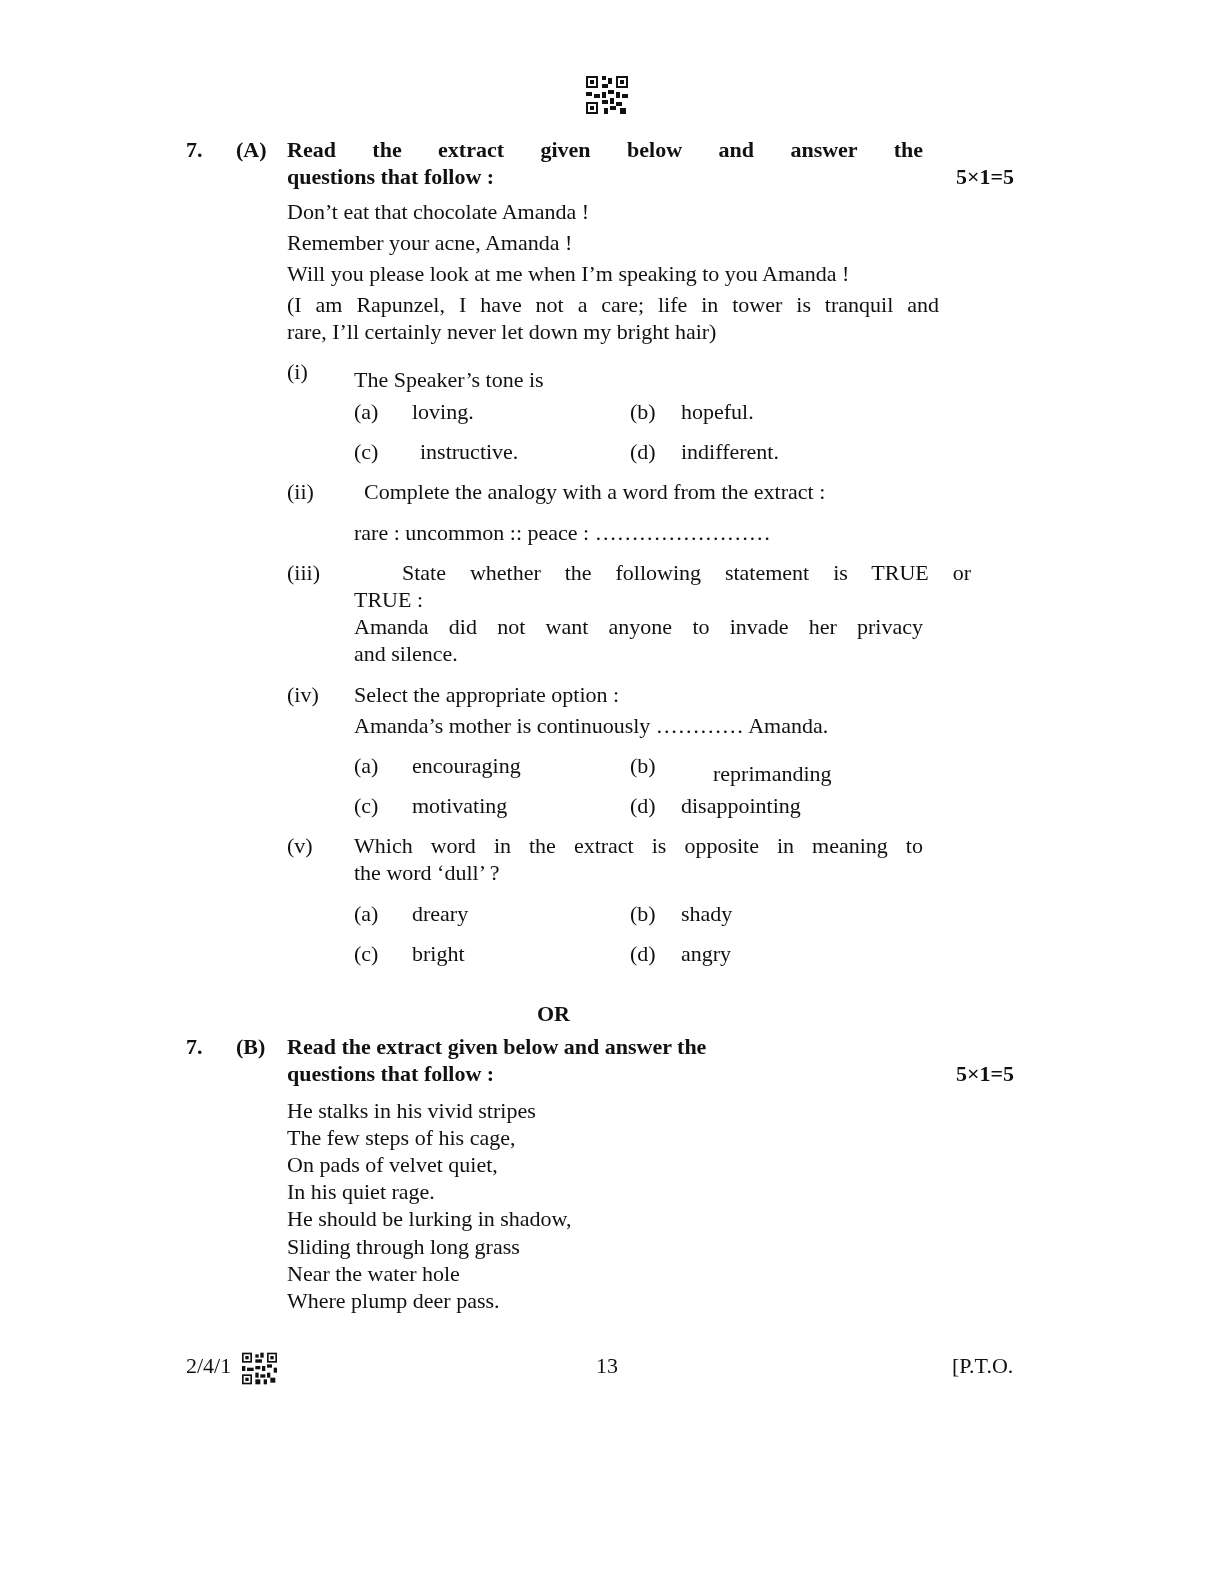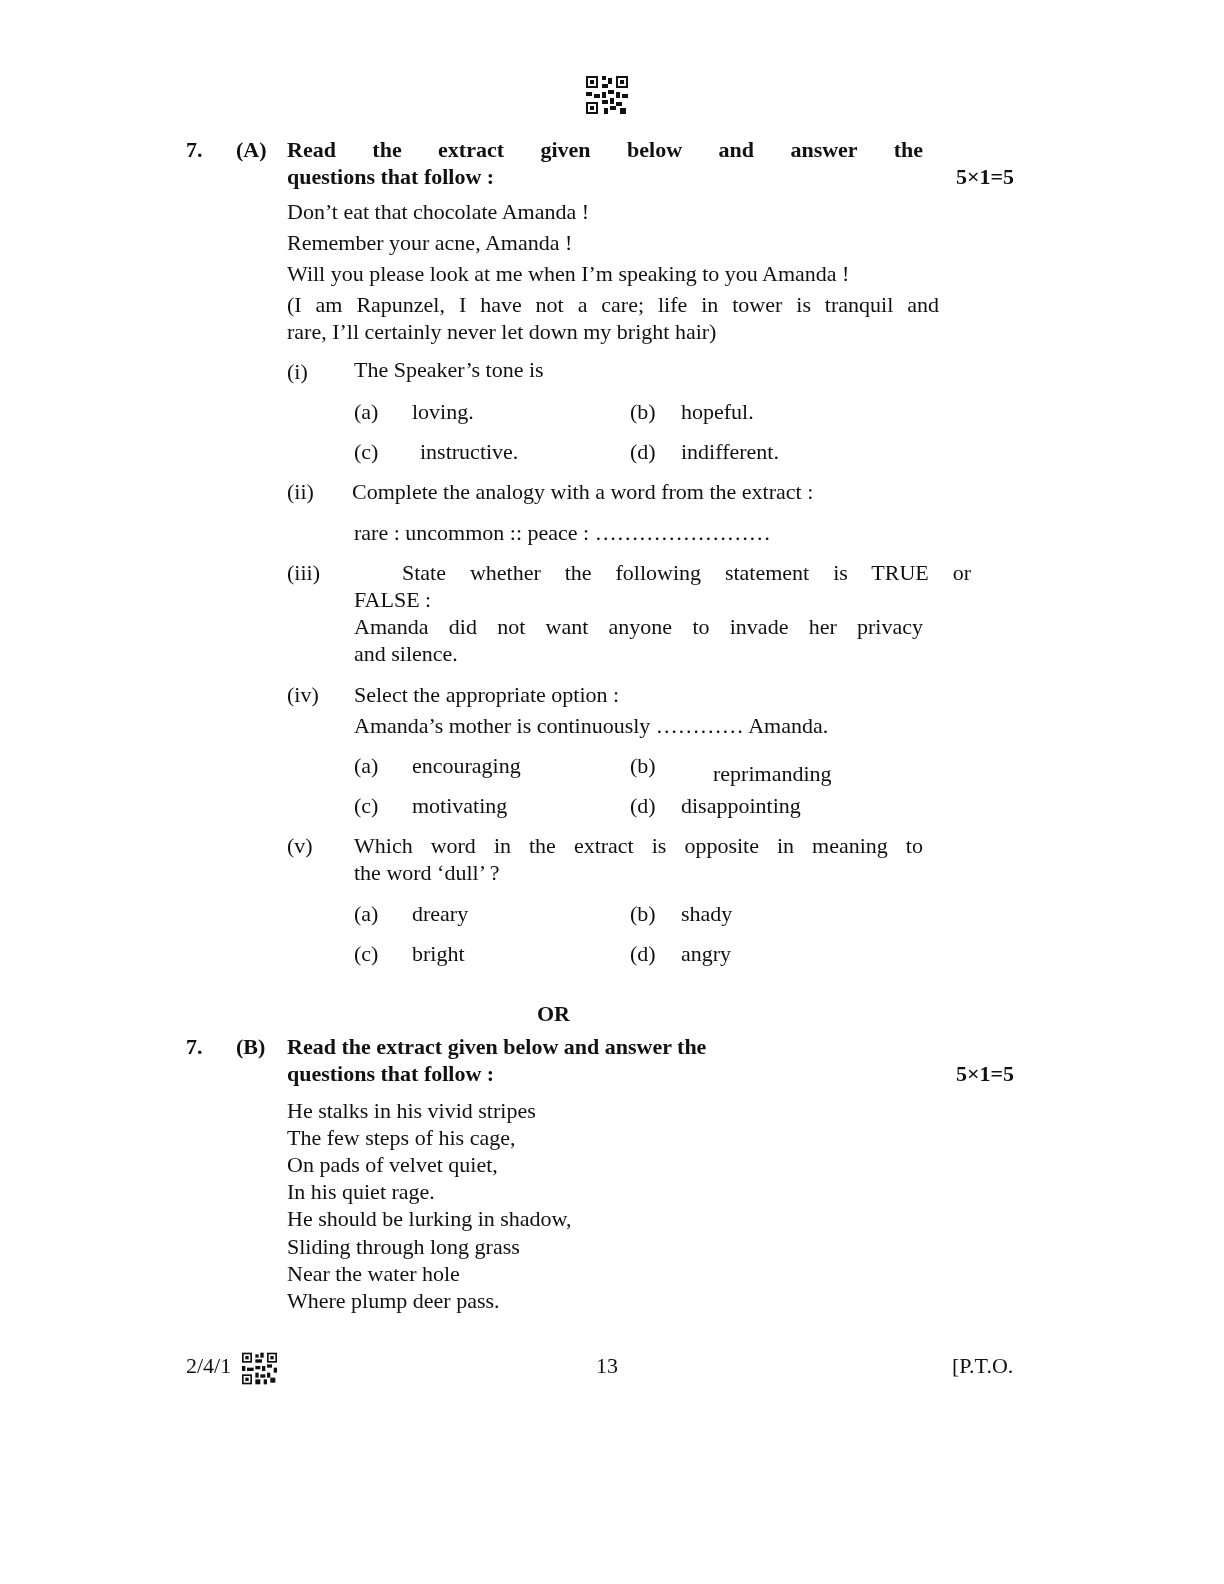--- a/index.html
+++ b/index.html
@@ -54,41 +54,41 @@
   <div>
     <span class="abs txt" style="left:287px; top:198px;">Don’t eat that chocolate Amanda !</span>
     <span class="abs txt" style="left:287px; top:229px;">Remember your acne, Amanda !</span>
     <span class="abs txt" style="left:287px; top:260px;">Will you please look at me when I’m speaking to you Amanda !</span>
     <span class="abs txt just" style="left:287px; top:291px; width:652px;">(I am Rapunzel, I have not a care; life in tower is tranquil and</span>
     <span class="abs txt" style="left:287px; top:318px;">rare, I’ll certainly never let down my bright hair)</span>
   </div>
 
   <div>
     <span class="abs txt" style="left:287px; top:358px;">(i)</span>
-    <span class="abs txt" style="left:354px; top:356px;">The Speaker’s tone is</span>
+    <span class="abs txt" style="left:354px; top:366px;">The Speaker’s tone is</span>
     <span class="abs txt" style="left:354px; top:398px;">(a)</span>
     <span class="abs txt" style="left:412px; top:398px;">loving.</span>
     <span class="abs txt" style="left:630px; top:398px;">(b)</span>
     <span class="abs txt" style="left:681px; top:398px;">hopeful.</span>
     <span class="abs txt" style="left:354px; top:438px;">(c)</span>
     <span class="abs txt" style="left:412px; top:438px;margin-left:8px;">instructive.</span>
     <span class="abs txt" style="left:630px; top:438px;">(d)</span>
     <span class="abs txt" style="left:681px; top:438px;">indifferent.</span>
   </div>
 
   <div>
     <span class="abs txt" style="left:287px; top:478px;">(ii)</span>
-    <span class="abs txt" style="left:352px; top:478px;">Complete the analogy with a word from the extract :</span>
+    <span class="abs txt" style="left:364px; top:478px;">Complete the analogy with a word from the extract :</span>
     <span class="abs txt" style="left:354px; top:519px;">rare : uncommon :: peace : ……………………</span>
   </div>
 
   <div>
     <span class="abs txt" style="left:287px; top:559px;">(iii)</span>
     <span class="abs txt just" style="left:354px; top:559px; width:569px;margin-left:48px;">State whether the following statement is TRUE or</span>
-    <span class="abs txt" style="left:354px; top:586px;">FALSE :</span>
+    <span class="abs txt" style="left:354px; top:586px;">TRUE :</span>
     <span class="abs txt just" style="left:354px; top:613px; width:569px;">Amanda did not want anyone to invade her privacy</span>
     <span class="abs txt" style="left:354px; top:640px;">and silence.</span>
   </div>
 
   <div>
     <span class="abs txt" style="left:287px; top:681px;">(iv)</span>
     <span class="abs txt" style="left:354px; top:681px;">Select the appropriate option :</span>
     <span class="abs txt" style="left:354px; top:712px;">Amanda’s mother is continuously ………… Amanda.</span>
     <span class="abs txt" style="left:354px; top:752px;">(a)</span>
     <span class="abs txt" style="left:412px; top:752px;">encouraging</span>

